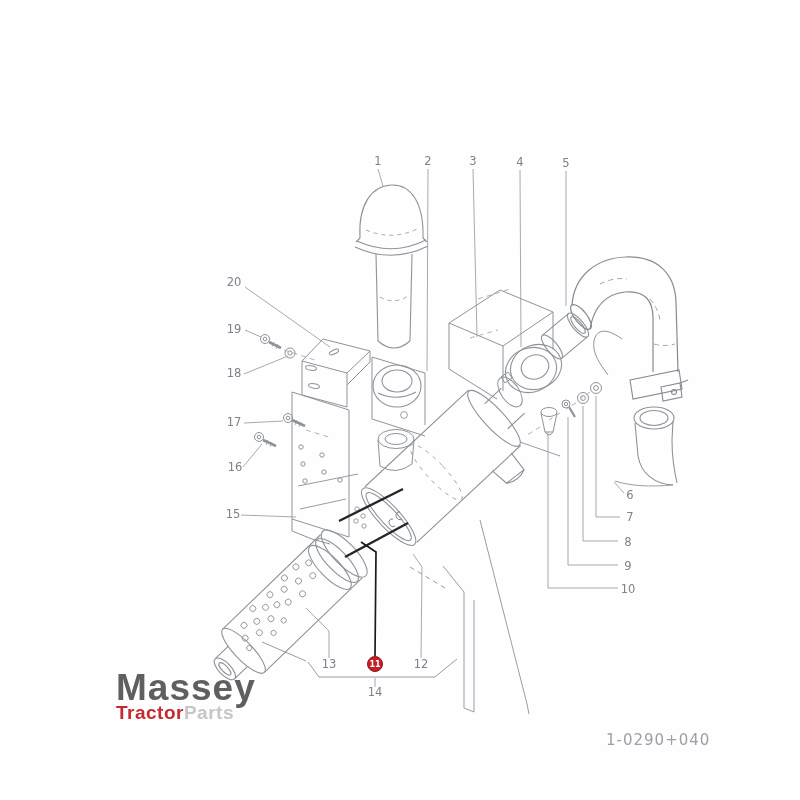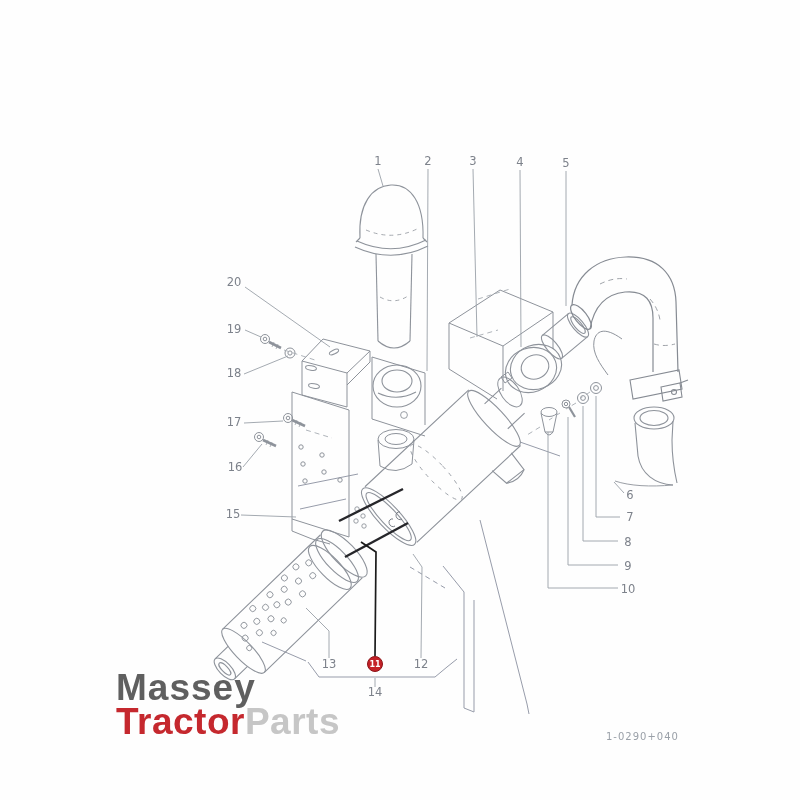--- a/index.html
+++ b/index.html
@@ -2,24 +2,24 @@
 <html><head>
 <meta charset="utf-8">
 <style>
   html,body{margin:0;padding:0;background:#ffffff;width:800px;height:800px;overflow:hidden;}
   .stage{position:relative;width:800px;height:800px;background:#fefefe;font-family:"DejaVu Sans",sans-serif;}
   svg{position:absolute;left:0;top:0;}
   .callout-text{font-family:"DejaVu Sans",sans-serif;font-size:11.5px;fill:#7d828b;text-anchor:middle;}
   .callout-red-text{font-family:"DejaVu Sans",sans-serif;font-size:8px;font-weight:bold;fill:#ffffff;text-anchor:middle;}
   .watermark{position:absolute;left:116px;top:669px;line-height:1;user-select:none;}
   .wm-line1{font-family:"Liberation Sans",sans-serif;font-weight:700;font-size:37px;color:#4a4a4a;letter-spacing:1px;opacity:.88;}
-  .wm-line2{font-family:"Liberation Sans",sans-serif;font-weight:700;font-size:37px;margin-top:-3px;letter-spacing:0.5px;}
+  .wm-line2{font-family:"Liberation Sans",sans-serif;font-weight:700;font-size:19px;margin-top:-3px;letter-spacing:0.5px;}
   .wm-red{color:#c5282e;}
   .wm-gray{color:#c6c6c6;}
-  .ref-code{position:absolute;left:606px;top:731px;font-family:"DejaVu Sans",sans-serif;font-size:10px;color:#9aa0a8;letter-spacing:1px;}
+  .ref-code{position:absolute;left:606px;top:731px;font-family:"DejaVu Sans",sans-serif;font-size:15px;color:#9aa0a8;letter-spacing:1px;}
 </style>
 </head>
 <body>
 
 <div class="stage">
 <svg width="800" height="800" viewBox="0 0 800 800">
 
   <g stroke="#979caa" stroke-width="1" fill="none">
     <path d="M298,486 L358,474"></path>
     <path d="M520,442 L560,456"></path>

